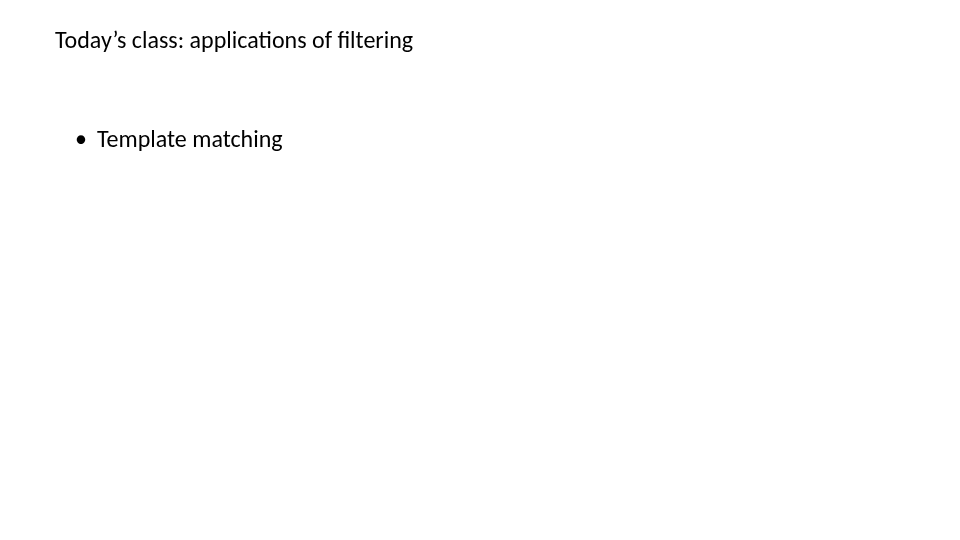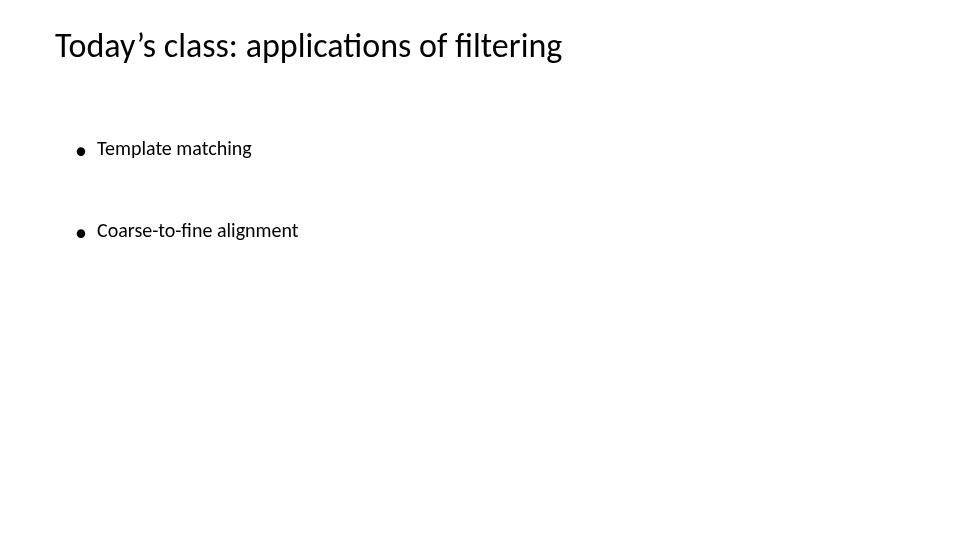--- a/index.html
+++ b/index.html
@@ -10,31 +10,31 @@
     body {
       width: 960px;
       height: 540px;
       background: #ffffff;
       font-family: Calibri, "Segoe UI", Arial, sans-serif;
       color: #000000;
       padding: 25px 55px;
       overflow: hidden;
     }
     .title {
-      font-size: 34px;
+      font-size: 24px;
       font-weight: 400;
       margin-bottom: 70px;
       letter-spacing: 0px;
     }
     .bullet-list {
       list-style: none;
       padding-left: 20px;
     }
     .bullet-item {
-      font-size: 20px;
+      font-size: 24px;
       font-weight: 400;
       margin-bottom: 58px;
       position: relative;
       padding-left: 22px;
     }
     .bullet-item::before {
       content: "•";
       position: absolute;
       left: 0;
       top: 0;
@@ -43,16 +43,13 @@
   </style>
 </head>
 <body>
 
 <h1 class="title">Today’s class: applications of filtering</h1>
 
 <ul class="bullet-list">
   <li class="bullet-item">
     <span>Template matching</span>
   </li>
-  <li class="bullet-item">
-    <span>Coarse-to-fine alignment</span>
-  </li>
 </ul>
 
 </body></html>

